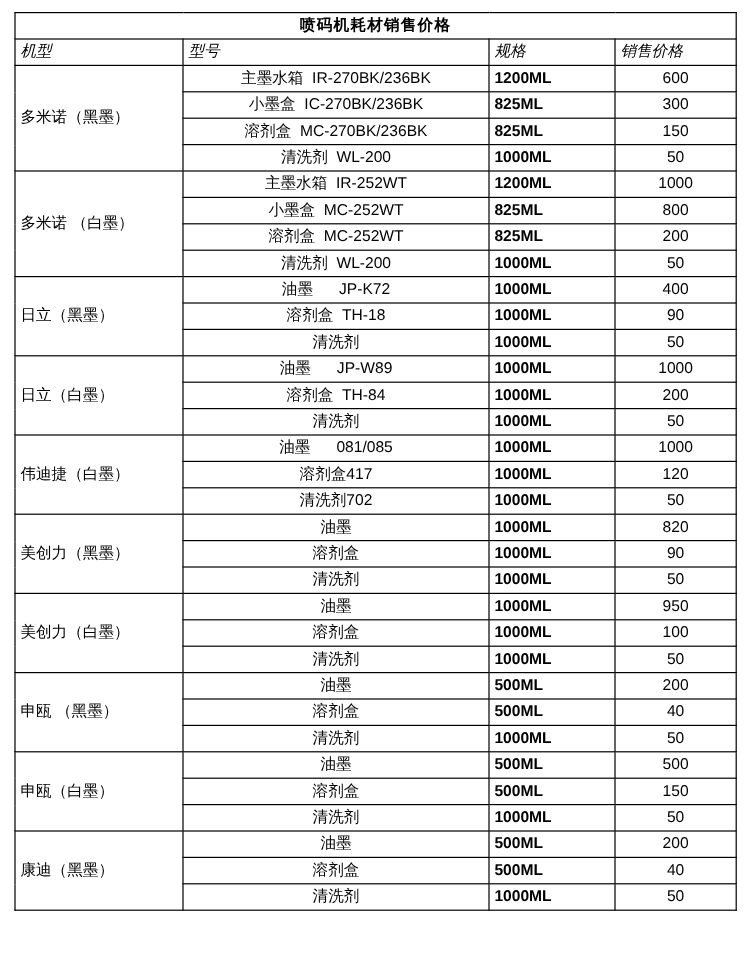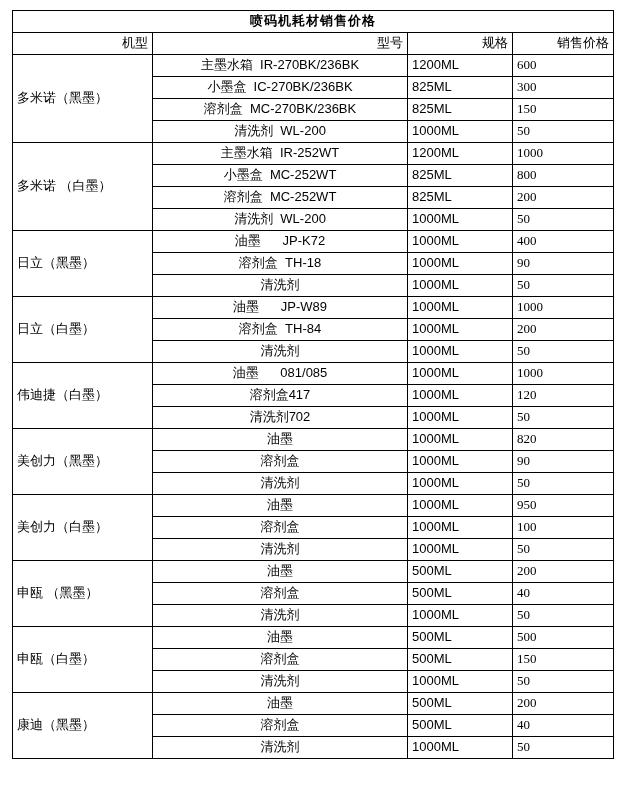--- a/index.html
+++ b/index.html
@@ -33,39 +33,40 @@
   }
   td.title-cell {
     text-align: center;
     font-size: 19px;
     font-weight: bold;
     height: 36px;
     padding: 4px;
     letter-spacing: 1px;
   }
   td.col-head {
-    text-align: right;
+    text-align: left;
     font-size: 14px;
     height: 26px;
+    font-style: italic;
   }
   td.machine {
     font-size: 14px;
     white-space: nowrap;
   }
   td.model {
     text-align: center;
     white-space: pre;
     font-family: "Liberation Sans", sans-serif;
   }
   td.spec {
     text-align: left;
+    font-weight: bold;
   }
   td.price {
-    text-align: left;
-    font-family: Liberation Serif, serif;
+    text-align: center;
   }
   col.c-machine { width: 140px; }
   col.c-model   { width: 255px; }
   col.c-spec    { width: 105px; }
   col.c-price   { width: 101px; }
 </style>
 </head>
 <body>
 
 <div class="page">

